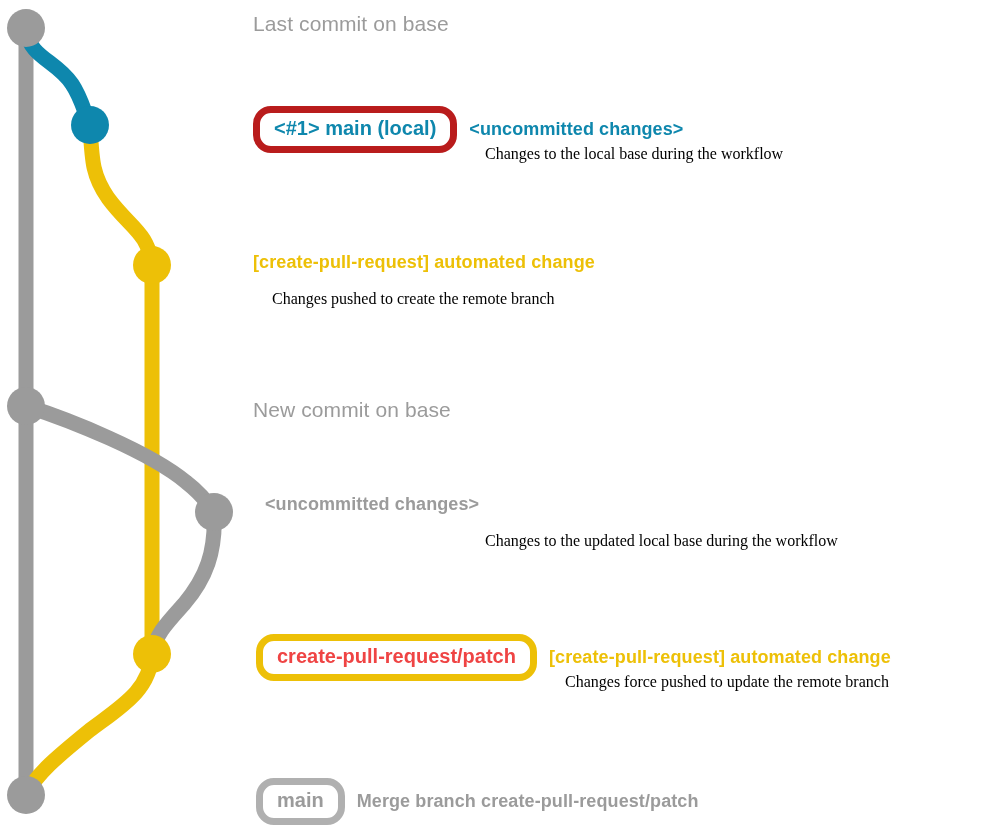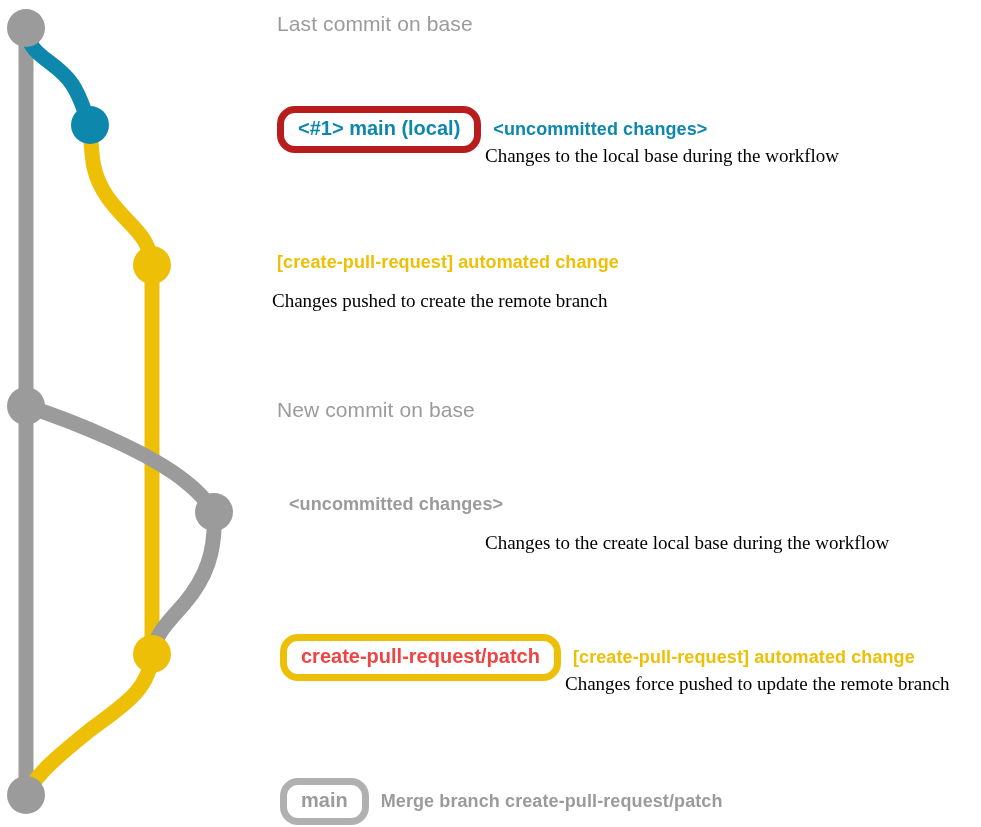--- a/index.html
+++ b/index.html
@@ -18,21 +18,20 @@
     position: absolute;
     left: 0;
     top: 0;
     width: 981px;
     height: 827px;
   }
   .row {
     position: absolute;
     display: flex;
     align-items: center;
-    margin-left: 24px;
   }
   .heading {
     font-family: "Liberation Sans", sans-serif;
     font-size: 21px;
     color: #9b9b9b;
     white-space: nowrap;
     letter-spacing: 0.1px;
   }
   .pill {
     display: inline-block;
@@ -60,21 +59,21 @@
     white-space: nowrap;
     margin-left: 12px;
     letter-spacing: 0.1px;
   }
   .subject.blue { color: #0e87ad; }
   .subject.gray { color: #9b9b9b; }
   .subject.yellow { color: #edc007; }
   .desc {
     position: absolute;
     font-family: "Liberation Serif", serif;
-    font-size: 19px;
+    font-size: 16px;
     color: #000000;
     white-space: nowrap;
   }
 </style>
 </head>
 <body>
 
 <svg id="graph" viewBox="0 0 981 827" width="981" height="827" xmlns="http://www.w3.org/2000/svg">
 
   <path d="M 26 28 L 26 795" stroke="#9b9b9b" stroke-width="15" fill="none" stroke-linecap="round"></path>
@@ -115,21 +114,21 @@
 </div>
 <div class="desc" style="left:272px; top:290px;">Changes pushed to create the remote branch</div>
 
 <div class="row" style="left:253px; top:398px;">
   <span class="heading">New commit on base</span>
 </div>
 
 <div class="row" style="left:253px; top:494px;">
   <span class="subject gray">&lt;uncommitted changes&gt;</span>
 </div>
-<div class="desc" style="left:485px; top:532px;">Changes to the create local base during the workflow</div>
+<div class="desc" style="left:485px; top:532px;">Changes to the updated local base during the workflow</div>
 
 <div class="row" style="left:256px; top:634px;">
   <span class="pill yellow">create-pull-request/patch</span>
   <span class="subject yellow">[create-pull-request] automated change</span>
 </div>
 <div class="desc" style="left:565px; top:673px;">Changes force pushed to update the remote branch</div>
 
 <div class="row" style="left:256px; top:778px;">
   <span class="pill gray">main</span>
   <span class="subject gray">Merge branch create-pull-request/patch</span>

